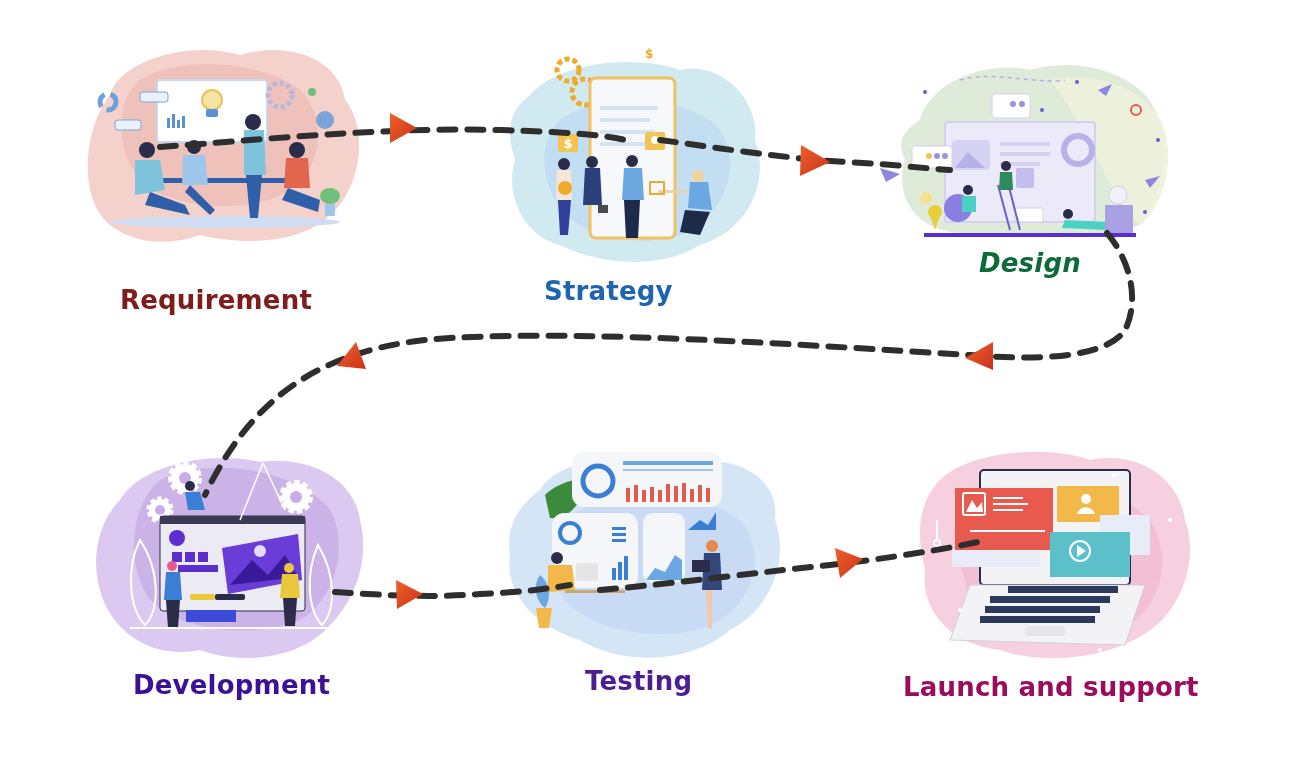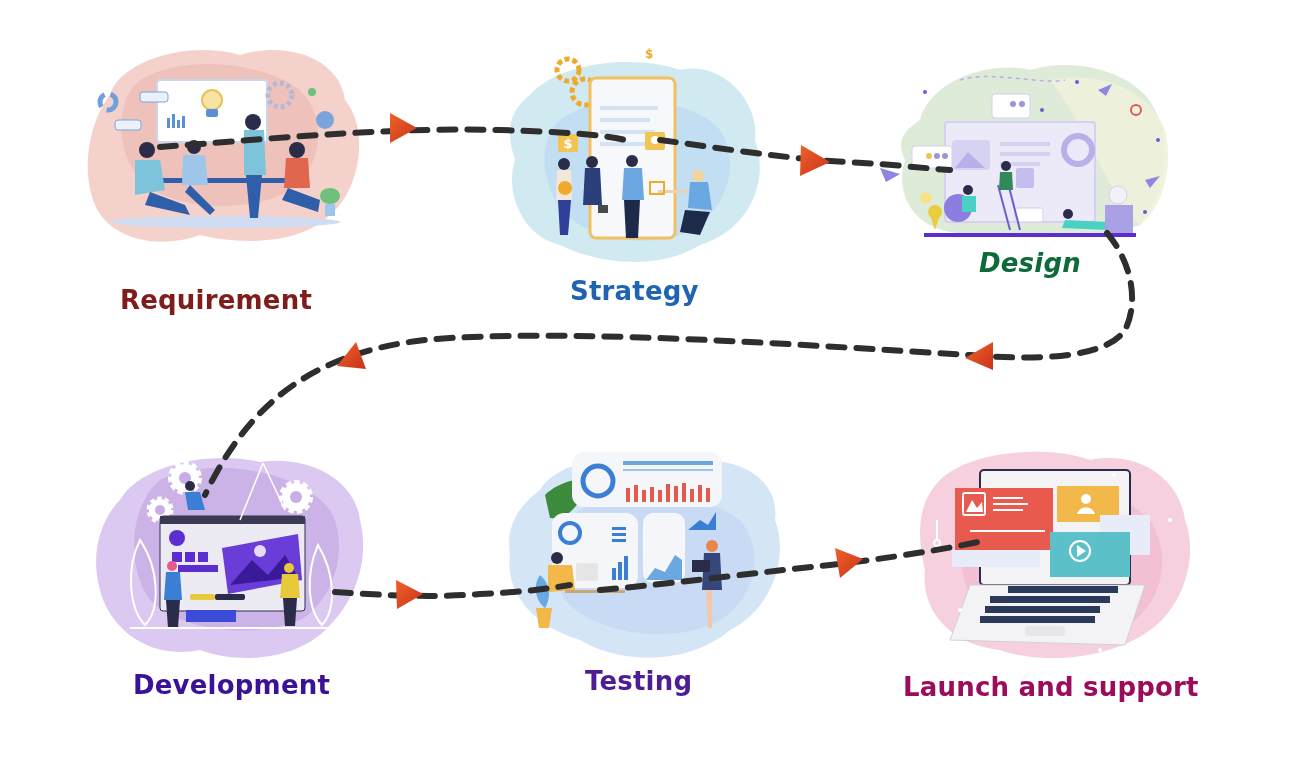--- a/index.html
+++ b/index.html
@@ -326,17 +326,17 @@
     <path d="M390,113 L417,128 L390,143 Z"></path>
     <path d="M801,145 L830,162 L800,176 Z"></path>
     <path d="M993,342 L993,370 L965,358 Z"></path>
     <path d="M356,342 L366,369 L337,366 Z"></path>
     <path d="M396,580 L423,594 L397,609 Z"></path>
     <path d="M835,548 L863,559 L840,578 Z"></path>
   </g>
 </svg>
 
 <div class="label" style="left:120px;top:262px;color:#7f1d1d;margin-top:23px;">Requirement</div>
-<div class="label" style="left:570px;top:276px;color:#1e64b0;">Strategy</div>
+<div class="label" style="left:544px;top:276px;color:#1e64b0;">Strategy</div>
 <div class="label" style="left:979px;top:248px;color:#0d6b3a;font-style:italic;">Design</div>
 <div class="label" style="left:133px;top:670px;color:#3b1296;text-align:center;">Development</div>
 <div class="label" style="left:585px;top:666px;color:#4c1d95;">Testing</div>
 <div class="label" style="left:903px;top:672px;color:#9c0c5c;text-align:right;">Launch and support</div>
 
 </body></html>

